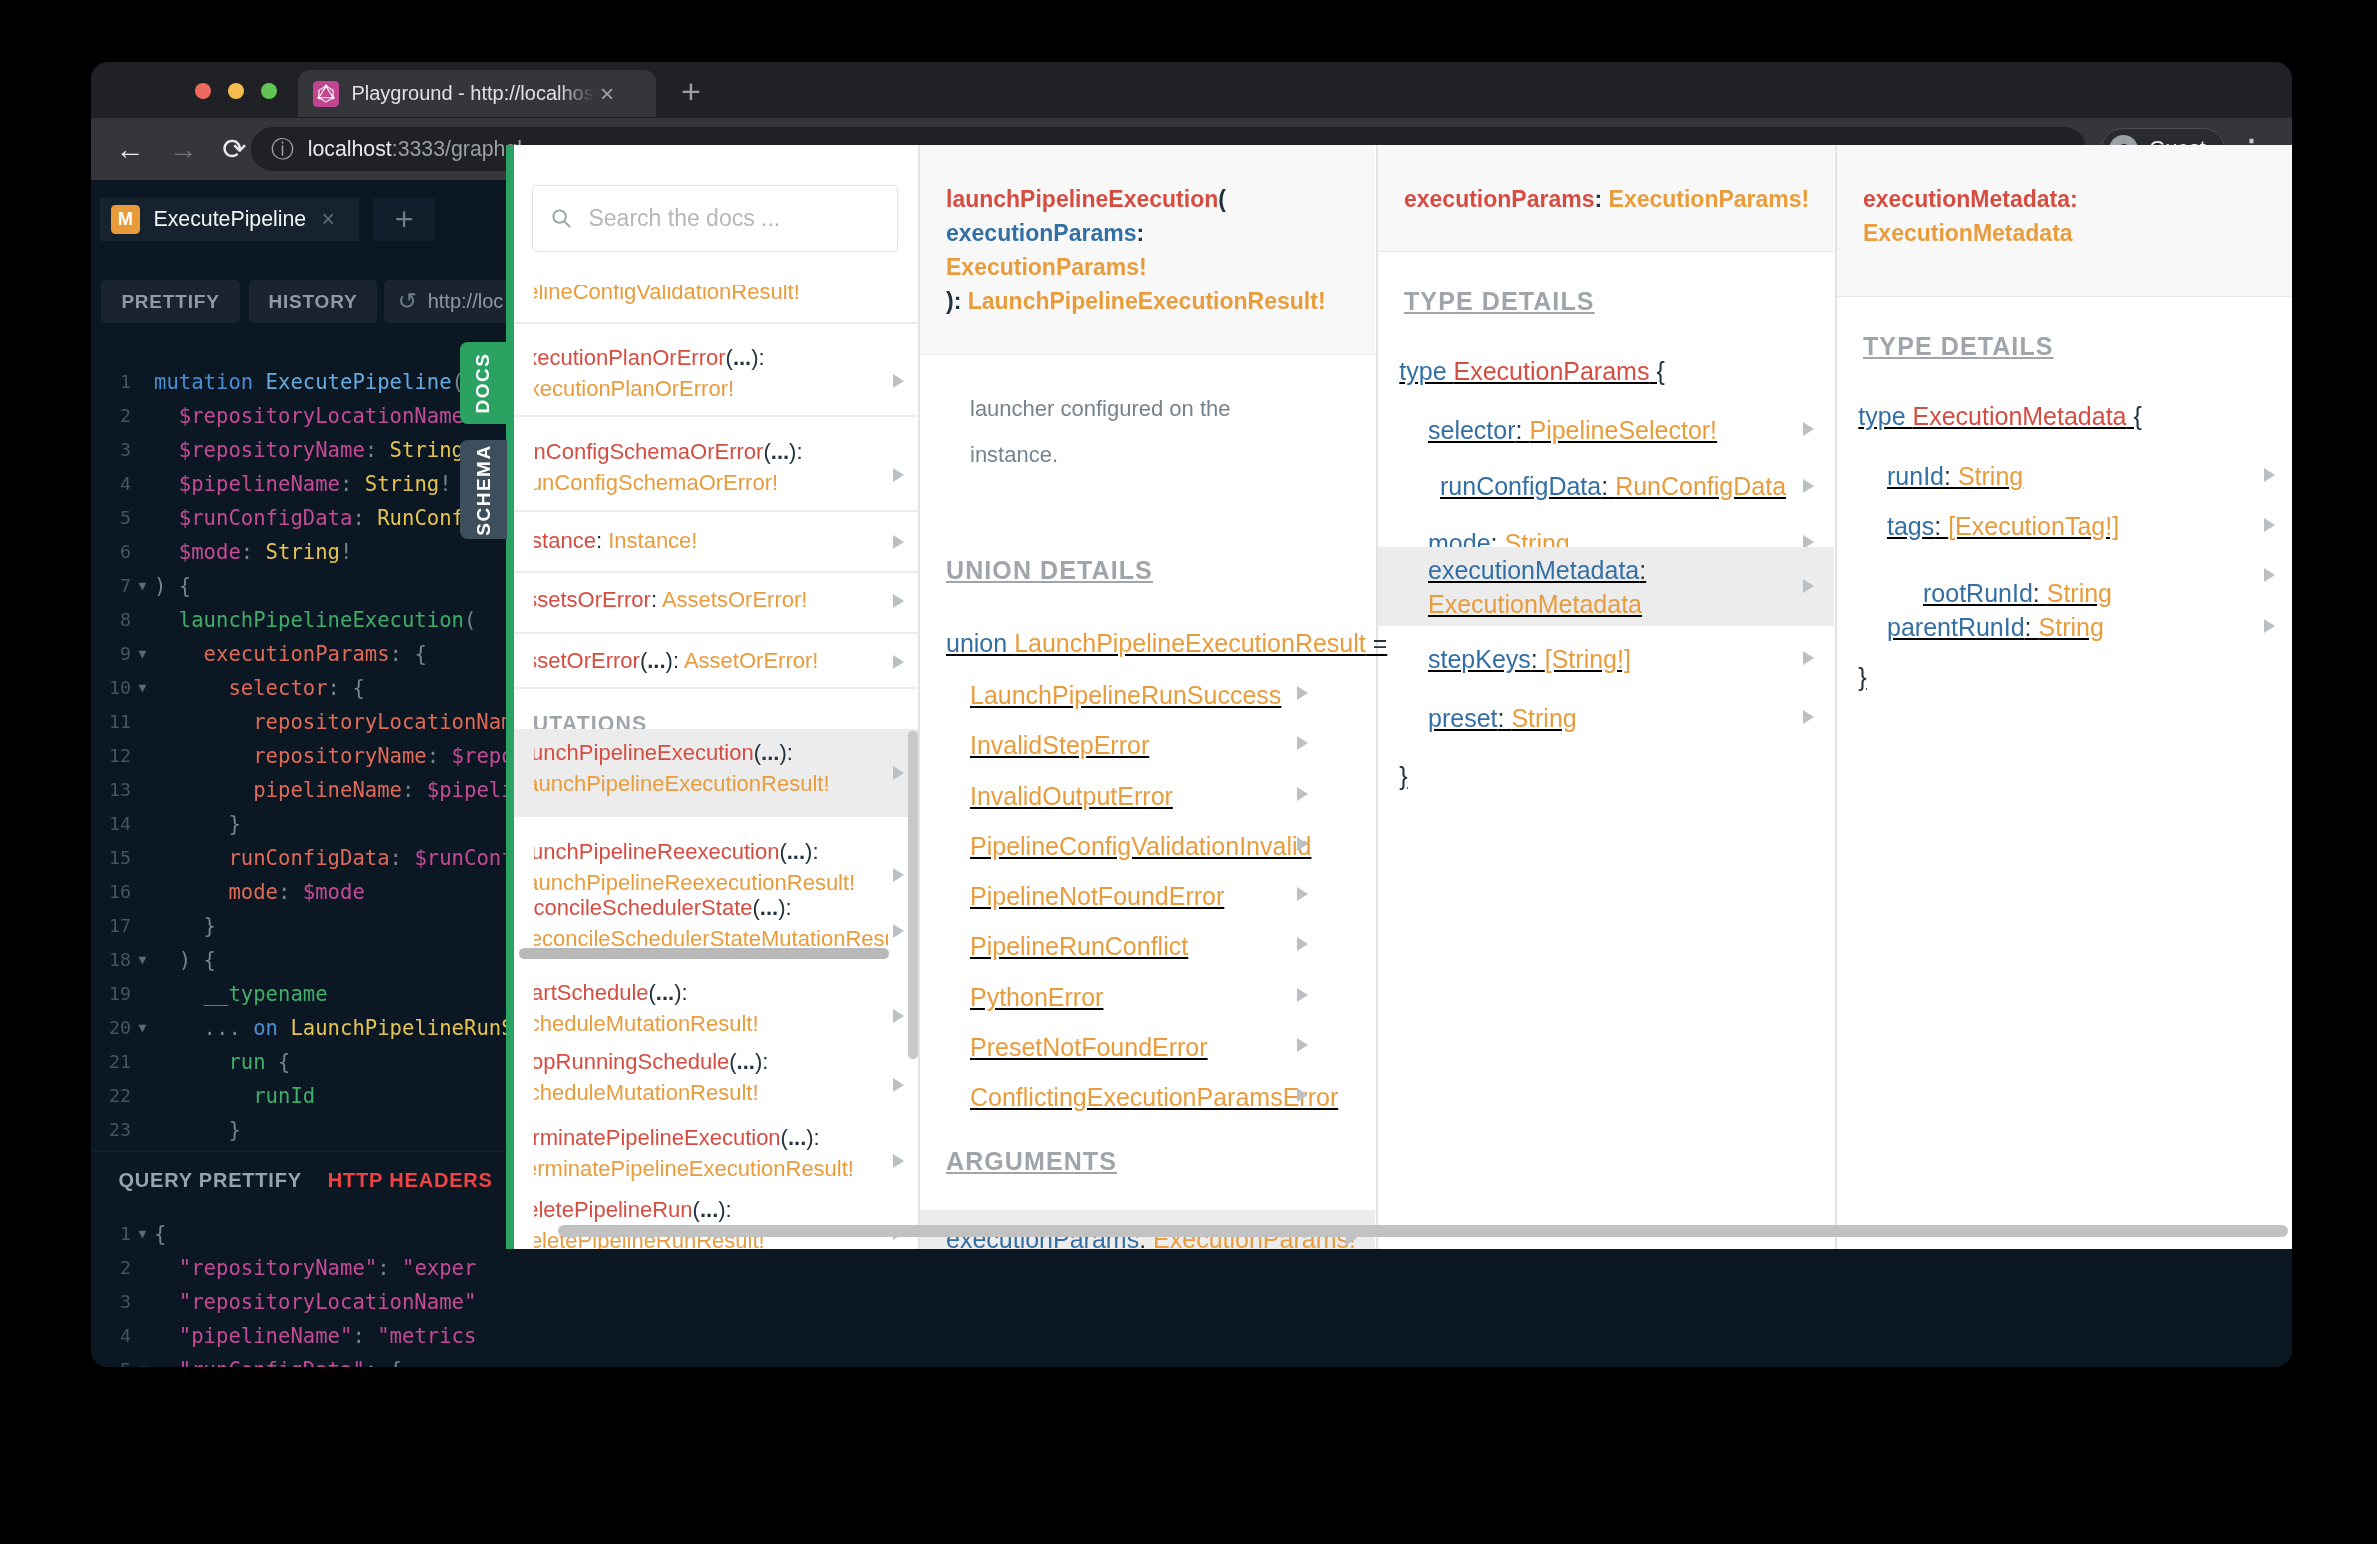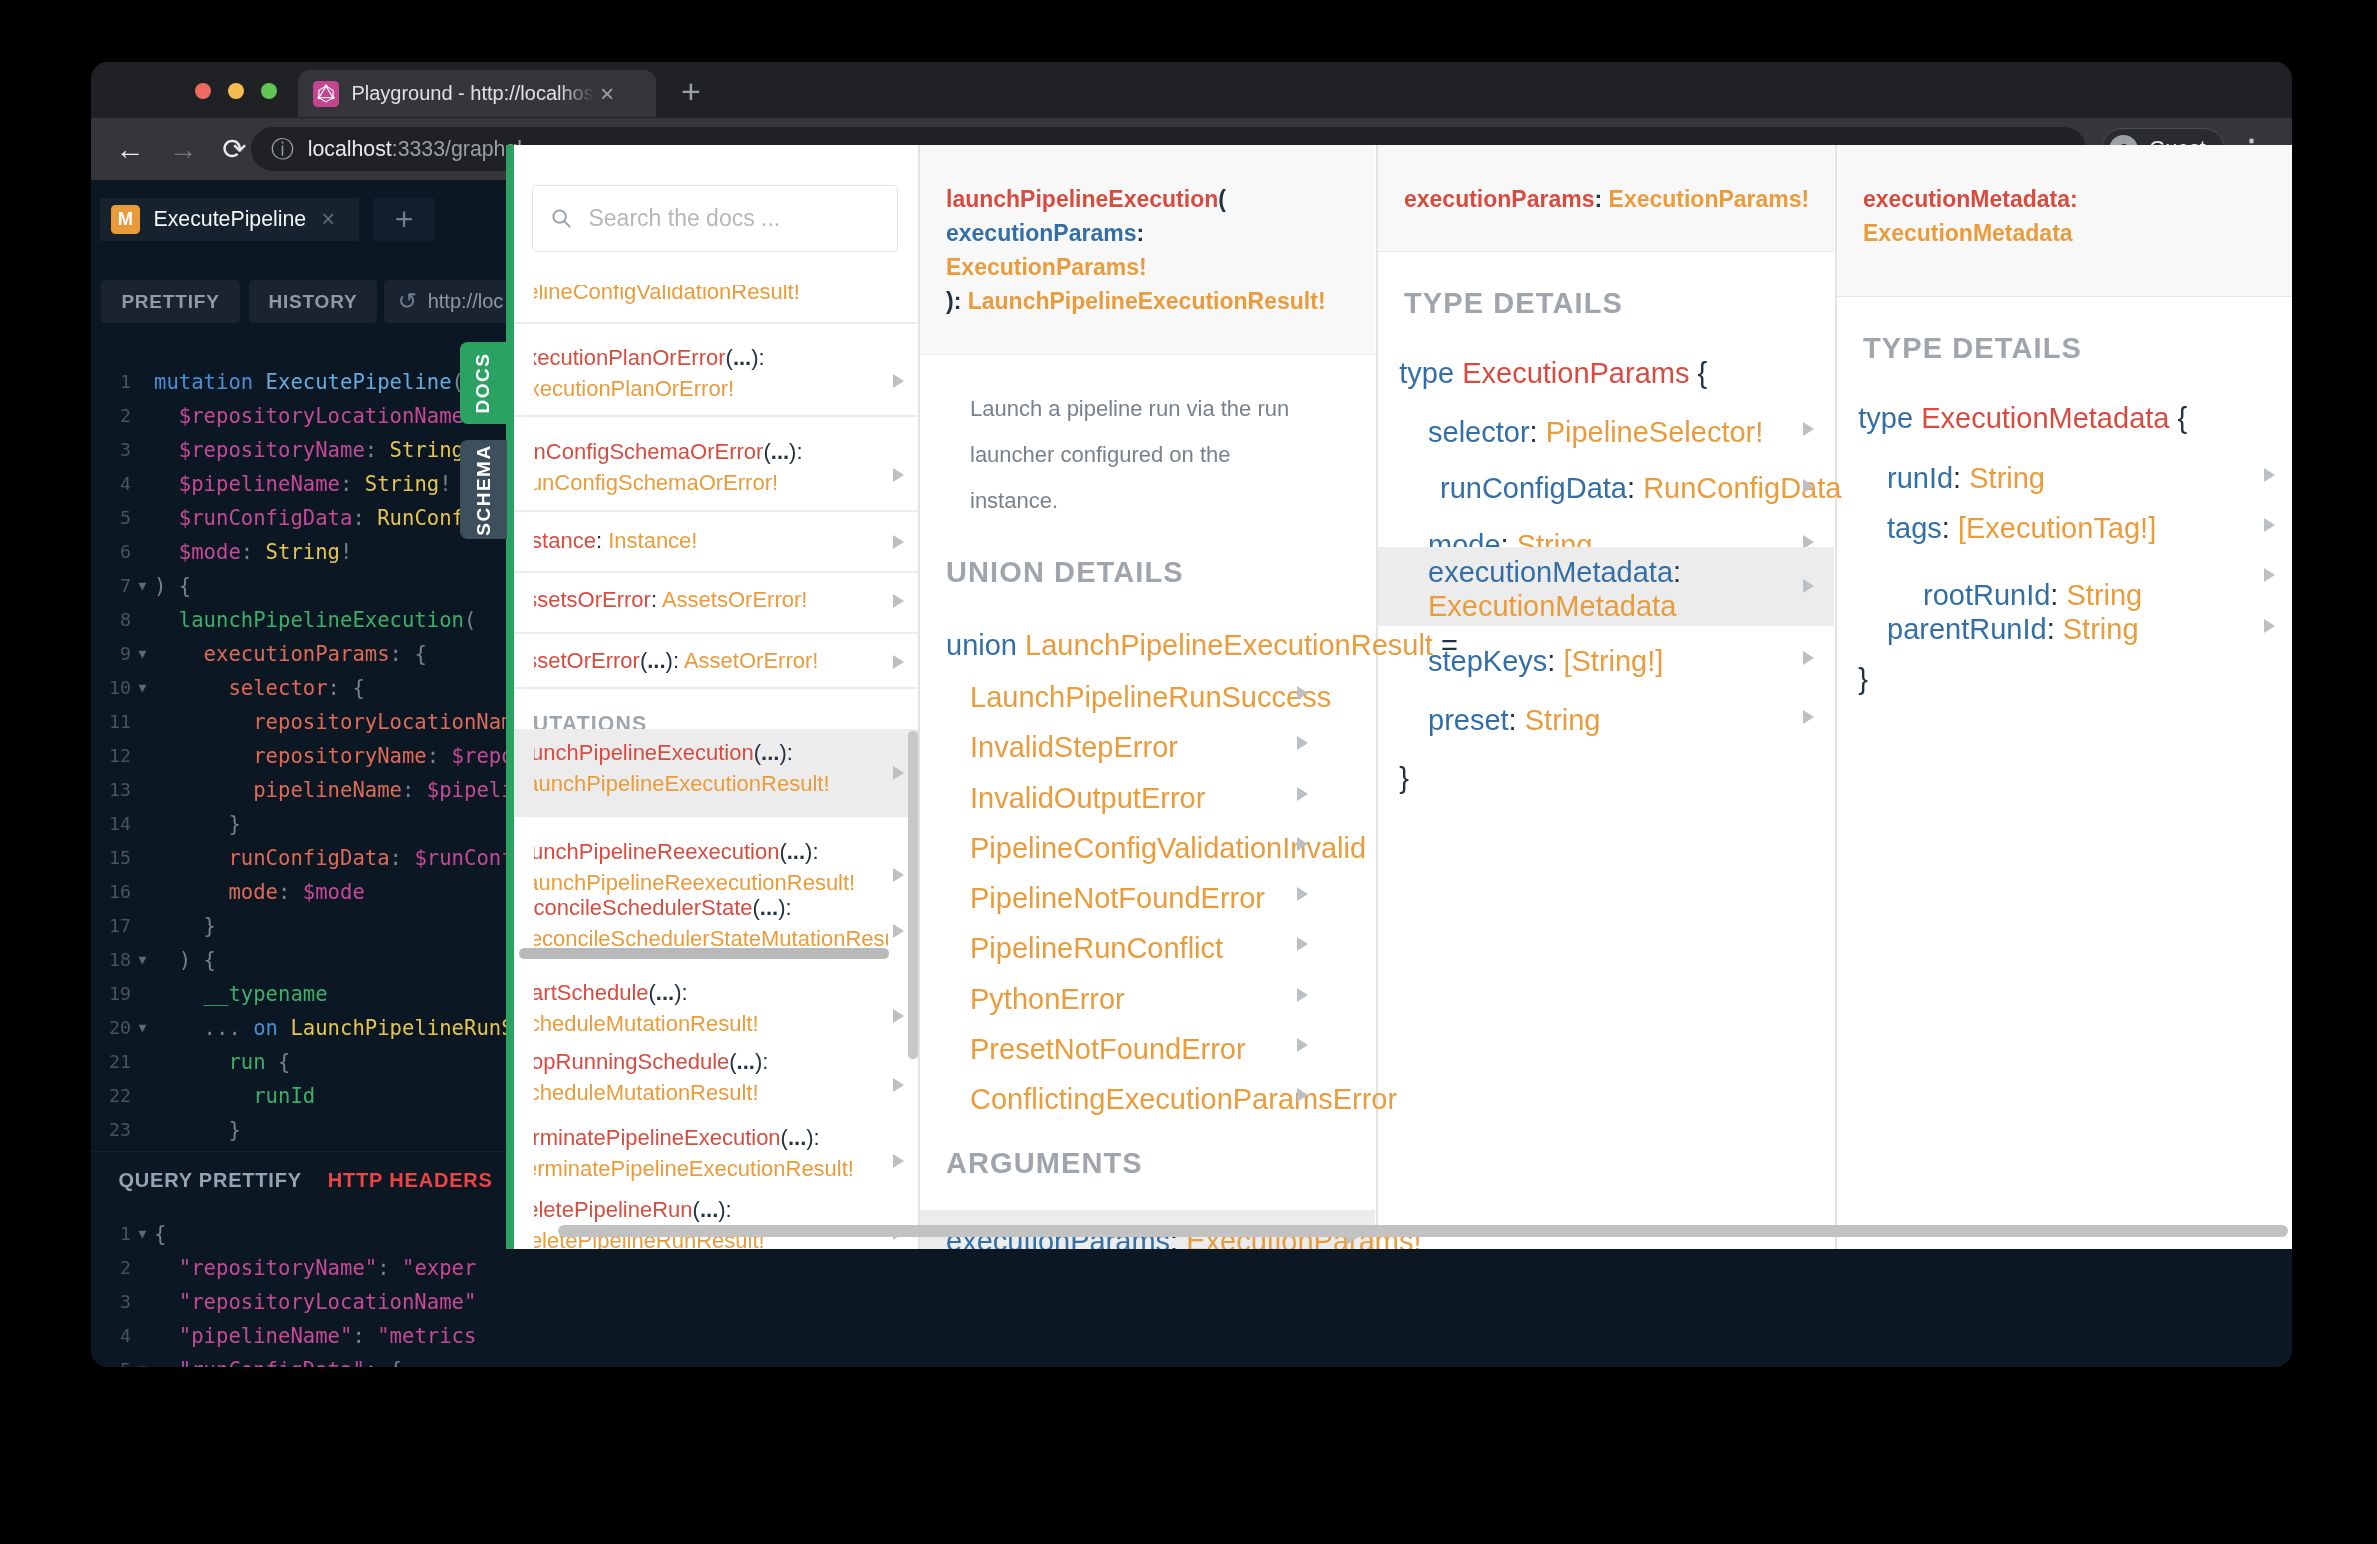--- a/index.html
+++ b/index.html
@@ -95,21 +95,21 @@
   .selbg{position:absolute;left:0;width:100%;background:#ececec;}
   .dhead{color:#9fa5aa;font-size:21.3px;font-weight:bold;letter-spacing:1.1px;}
   .dr{color:#d64c41}.do{color:#e89c3c}.db{color:#336fa5}.dk{color:#22323e}
   .arr{position:absolute;width:0;height:0;border-top:7.6px solid transparent;
     border-bottom:7.6px solid transparent;border-left:11.4px solid #bcc0c3;}
   .hscroll{position:absolute;height:10.7px;border-radius:5.3px;background:#b9b9b9;}
   .vscroll{position:absolute;width:10px;border-radius:4.6px;background:#c8c8c8;}
   .hdrblock{position:absolute;left:0;top:0;width:100%;background:#f8f8f8;border-bottom:1.5px solid #e8e8e8;
     font-size:23px;font-weight:bold;line-height:34px;padding:37px 0 0 26px;white-space:nowrap;}
   .desc{position:absolute;color:#76828c;font-size:22px;line-height:46px;}
-  .dline{position:absolute;white-space:nowrap;font-size:29px;}
+  .dline{position:absolute;white-space:nowrap;font-size:25px;text-decoration:underline;}
   .botbar{position:absolute;left:44px;bottom:12.2px;width:1730px;height:12.2px;border-radius:6.1px;background:#c2c2c2;}
 </style>
 </head>
 <body>
 
 <div id="window">
 
   <div class="tabstrip">
     <div class="tl r"></div>
     <div class="tl y"></div>
@@ -361,21 +361,20 @@
     </div>
 
     <div class="dcol" id="col2">
         <div class="hdrblock" style="height: 210px;">
           <div><span class="dr">launchPipelineExecution</span><span class="dk">(</span></div>
           <div><span class="db">  executionParams</span><span class="dk">:</span></div>
           <div><span class="do">  ExecutionParams!</span></div>
           <div><span class="dk">): </span><span class="do">LaunchPipelineExecutionResult!</span></div>
         </div>
         <div class="desc" style="left: 50px; top: 241px;">
-          <div>Launch a pipeline run via the run</div>
           <div>launcher configured on the</div>
           <div>instance.</div>
         </div>
         <div class="dline dhead" style="left: 26px; top: 411px;">UNION DETAILS</div>
         <div class="dline" style="left: 26px; top: 484px;"><span class="db">union </span><span class="do">LaunchPipelineExecutionResult</span><span class="dk"> =</span></div>
         <div class="dline" style="left: 50px; top: 536px;"><span class="do">LaunchPipelineRunSuccess</span><div class="arr" style="left: 327px; top: 4.6px; position: absolute;"></div></div>
         <div class="dline" style="left: 50px; top: 586px;"><span class="do">InvalidStepError</span><div class="arr" style="left: 327px; top: 4.6px; position: absolute;"></div></div>
         <div class="dline" style="left: 50px; top: 637px;"><span class="do">InvalidOutputError</span><div class="arr" style="left: 327px; top: 4.6px; position: absolute;"></div></div>
         <div class="dline" style="left: 50px; top: 687px;"><span class="do">PipelineConfigValidationInvalid</span><div class="arr" style="left: 327px; top: 4.6px; position: absolute;"></div></div>
         <div class="dline" style="left: 50px; top: 737px;"><span class="do">PipelineNotFoundError</span><div class="arr" style="left: 327px; top: 4.6px; position: absolute;"></div></div>

